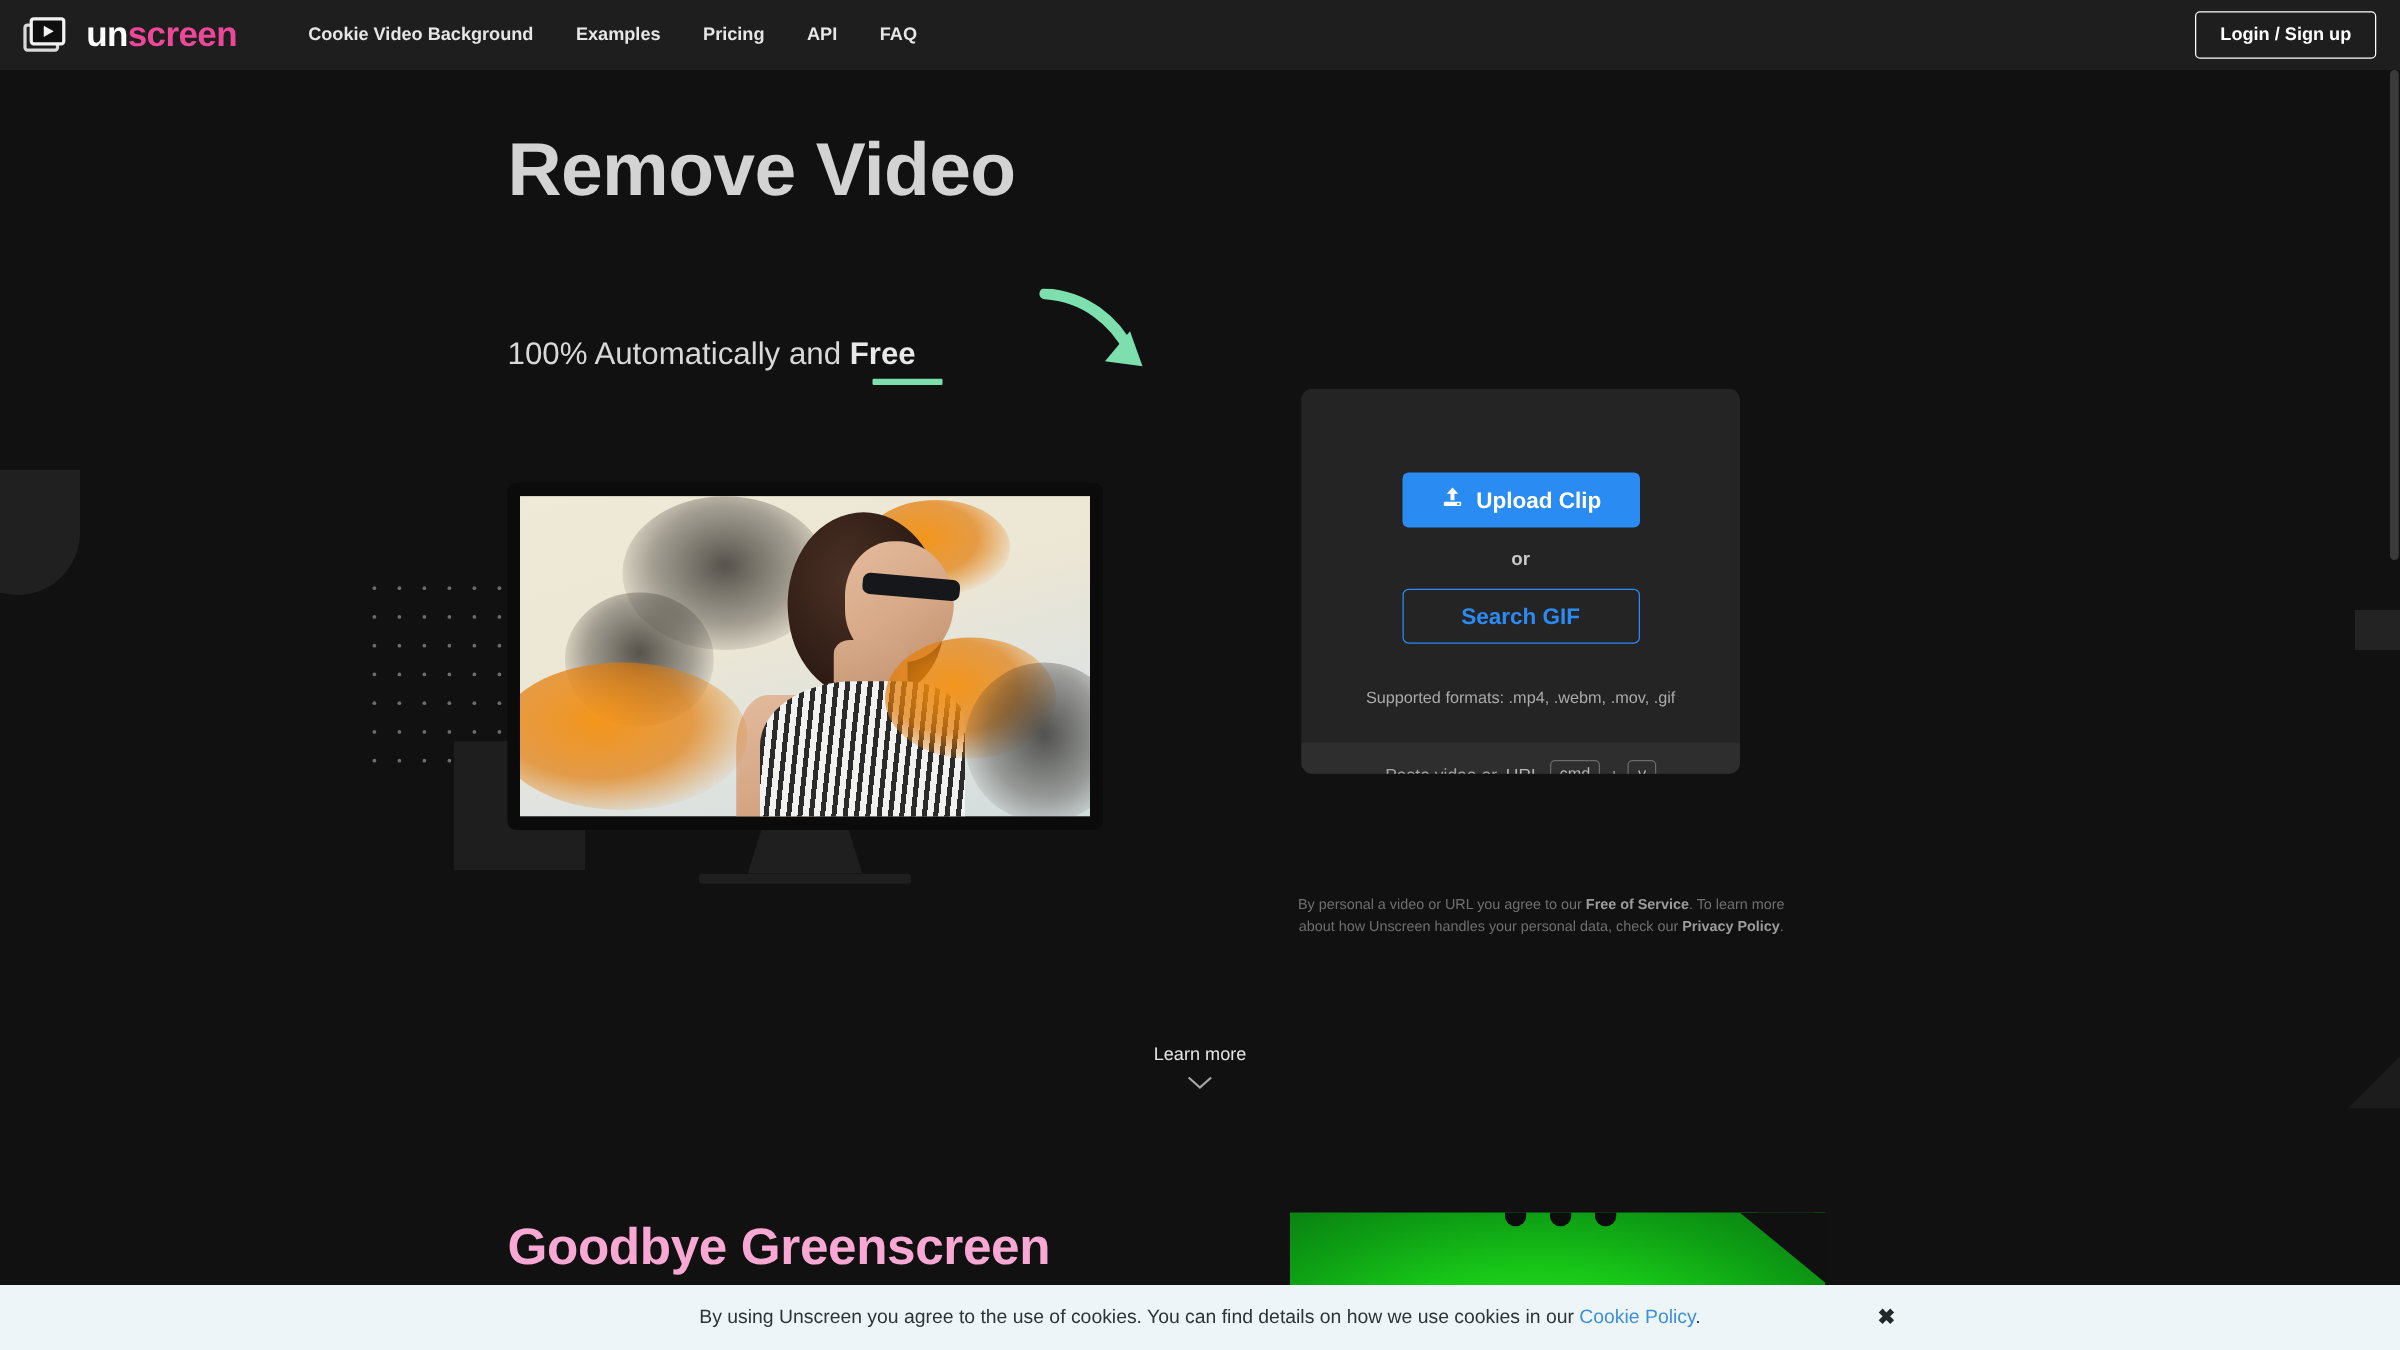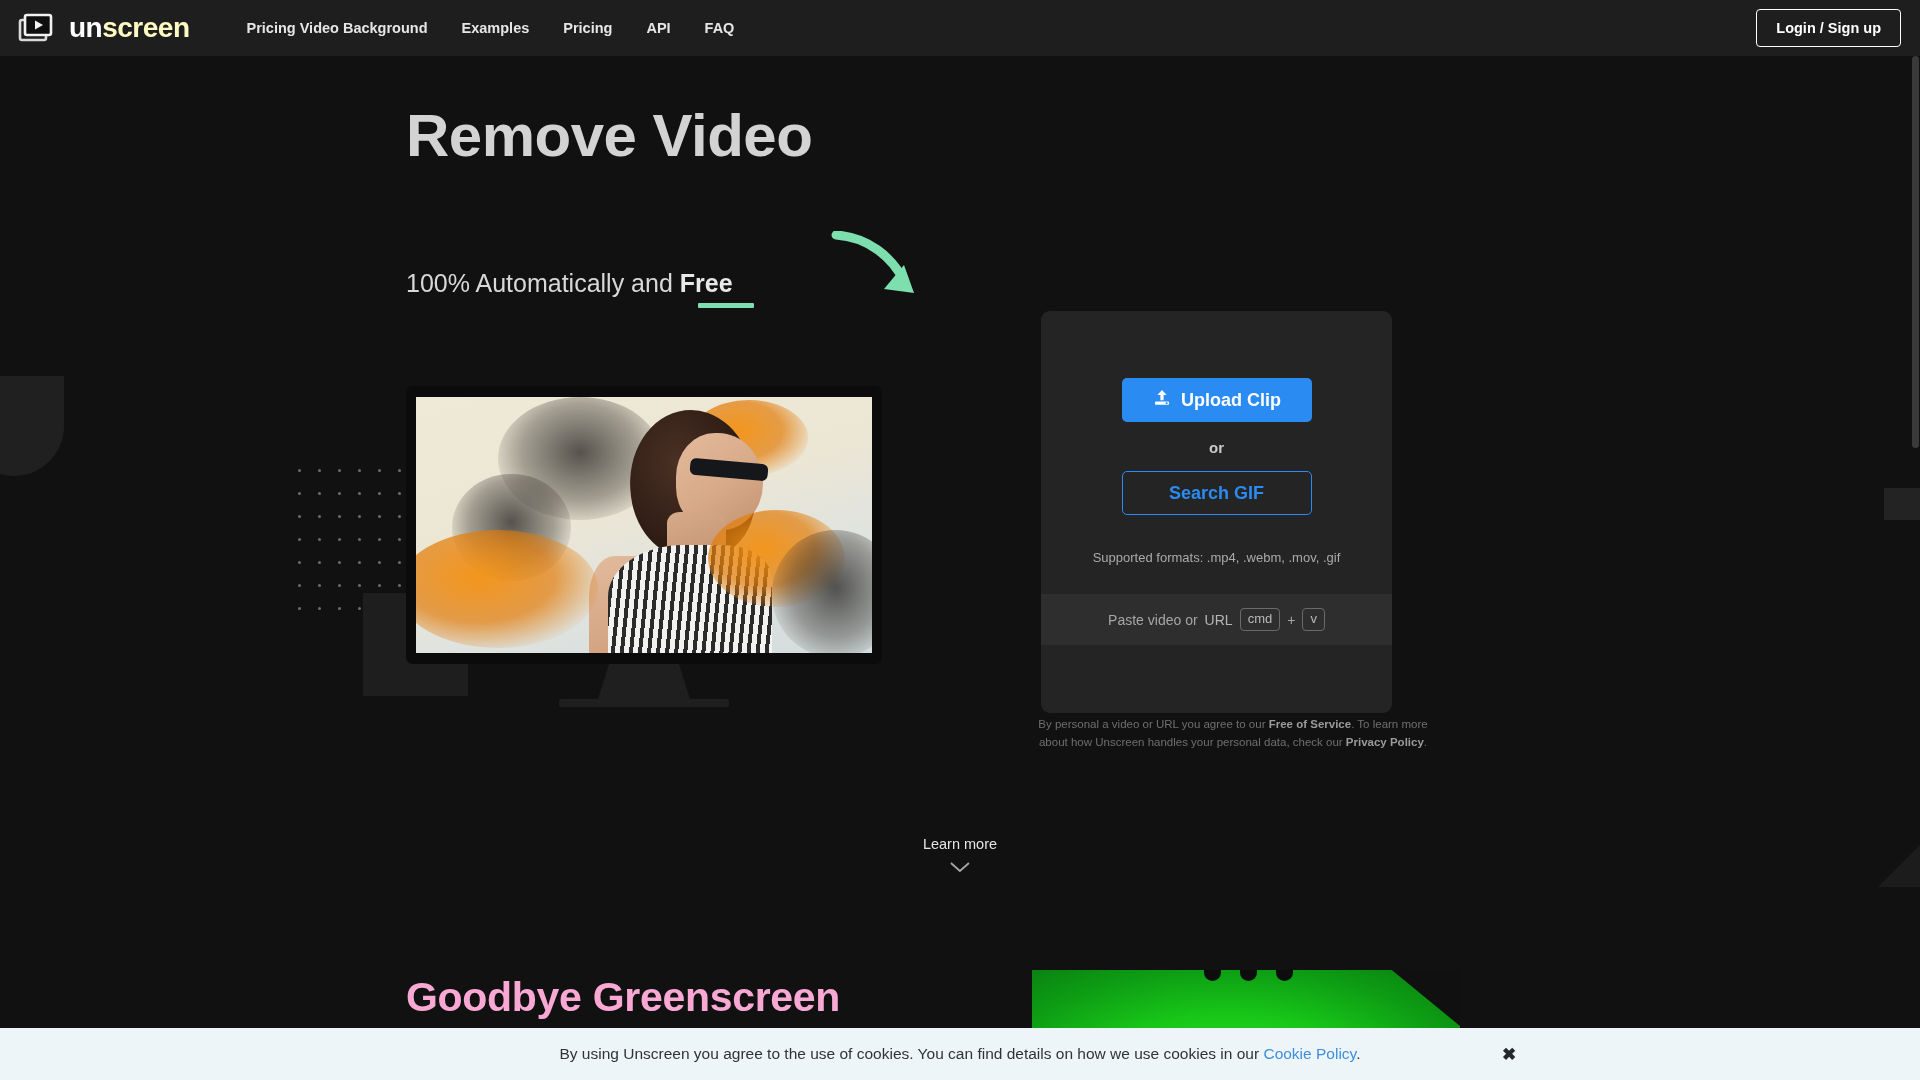--- a/index.html
+++ b/index.html
@@ -25,21 +25,21 @@
     display: flex; align-items: center;
     z-index: 40;
   }
   #logo {
     display: flex; align-items: center; gap: 11px;
     margin-left: 18px; cursor: pointer;
   }
   #logo-mark { width: 40px; height: 32px; position: relative; flex: 0 0 auto; }
   .logo-word { font-size: 28px; font-weight: 700; letter-spacing: -0.5px; line-height: 1; }
   .logo-un { color: #fdfdfd; }
-  .logo-screen { color: #fef9c3; }
+  .logo-screen { color: #ec4899; }
 
   #nav { display: flex; align-items: center; gap: 34px; margin-left: 57px; }
   .nav-link {
     color: #e6e6e6; font-size: 14.5px; font-weight: 600;
     text-decoration: none; white-space: nowrap; cursor: pointer;
   }
   #login-btn {
     position: absolute; right: 19px; top: 9px;
     height: 38px; padding: 0 19px;
     border: 1.5px solid #ffffff; border-radius: 4px;
@@ -154,21 +154,21 @@
   #ink1 { left: -4%; top: 52%; width: 44%; height: 46%; }
   #ink2 { left: 64%; top: 44%; width: 30%; height: 38%; }
   #ink3 { left: 60%; top: 1%;  width: 26%; height: 30%; }
   #ink4 { left: 18%; top: 0%;  width: 36%; height: 48%; }
   #ink5 { left: 78%; top: 52%; width: 28%; height: 50%; }
   #ink6 { left: 8%;  top: 30%; width: 26%; height: 42%; }
 
   
   #upload-card {
     position: absolute; left: 1041px; top: 255px;
-    width: 351px; height: 402px;
+    width: 351px; height: 308px;
     background: #242424; border-radius: 9px; overflow: hidden; z-index: 8;
   }
   #upload-card-body {
     height: 283px; display: flex; flex-direction: column; align-items: center;
   }
   #upload-btn {
     margin-top: 67px; width: 190px; height: 44px;
     background: #2a8bf2; border: none; border-radius: 5px;
     color: #ffffff; font-family: "Liberation Sans", sans-serif;
     font-size: 18px; font-weight: 700;
@@ -278,21 +278,21 @@
           <rect x="7" y="3" width="26" height="20" rx="2" fill="#0f0f0f" stroke="#f2f2f2" stroke-width="2.6"></rect>
           <polygon points="17,8.5 25,13 17,17.5" fill="#f2f2f2"></polygon>
         </svg>
       </span>
       <span class="logo-word">
         <span class="logo-un">un</span><span class="logo-screen">screen</span>
       </span>
     </div>
 
     <nav id="nav">
-      <a class="nav-link">Pricing Video Background</a>
+      <a class="nav-link">Cookie Video Background</a>
       <a class="nav-link">Examples</a>
       <a class="nav-link">Pricing</a>
       <a class="nav-link">API</a>
       <a class="nav-link">FAQ</a>
     </nav>
 
     <button id="login-btn">Login / Sign up</button>
   </header>
 
   <section id="hero">

